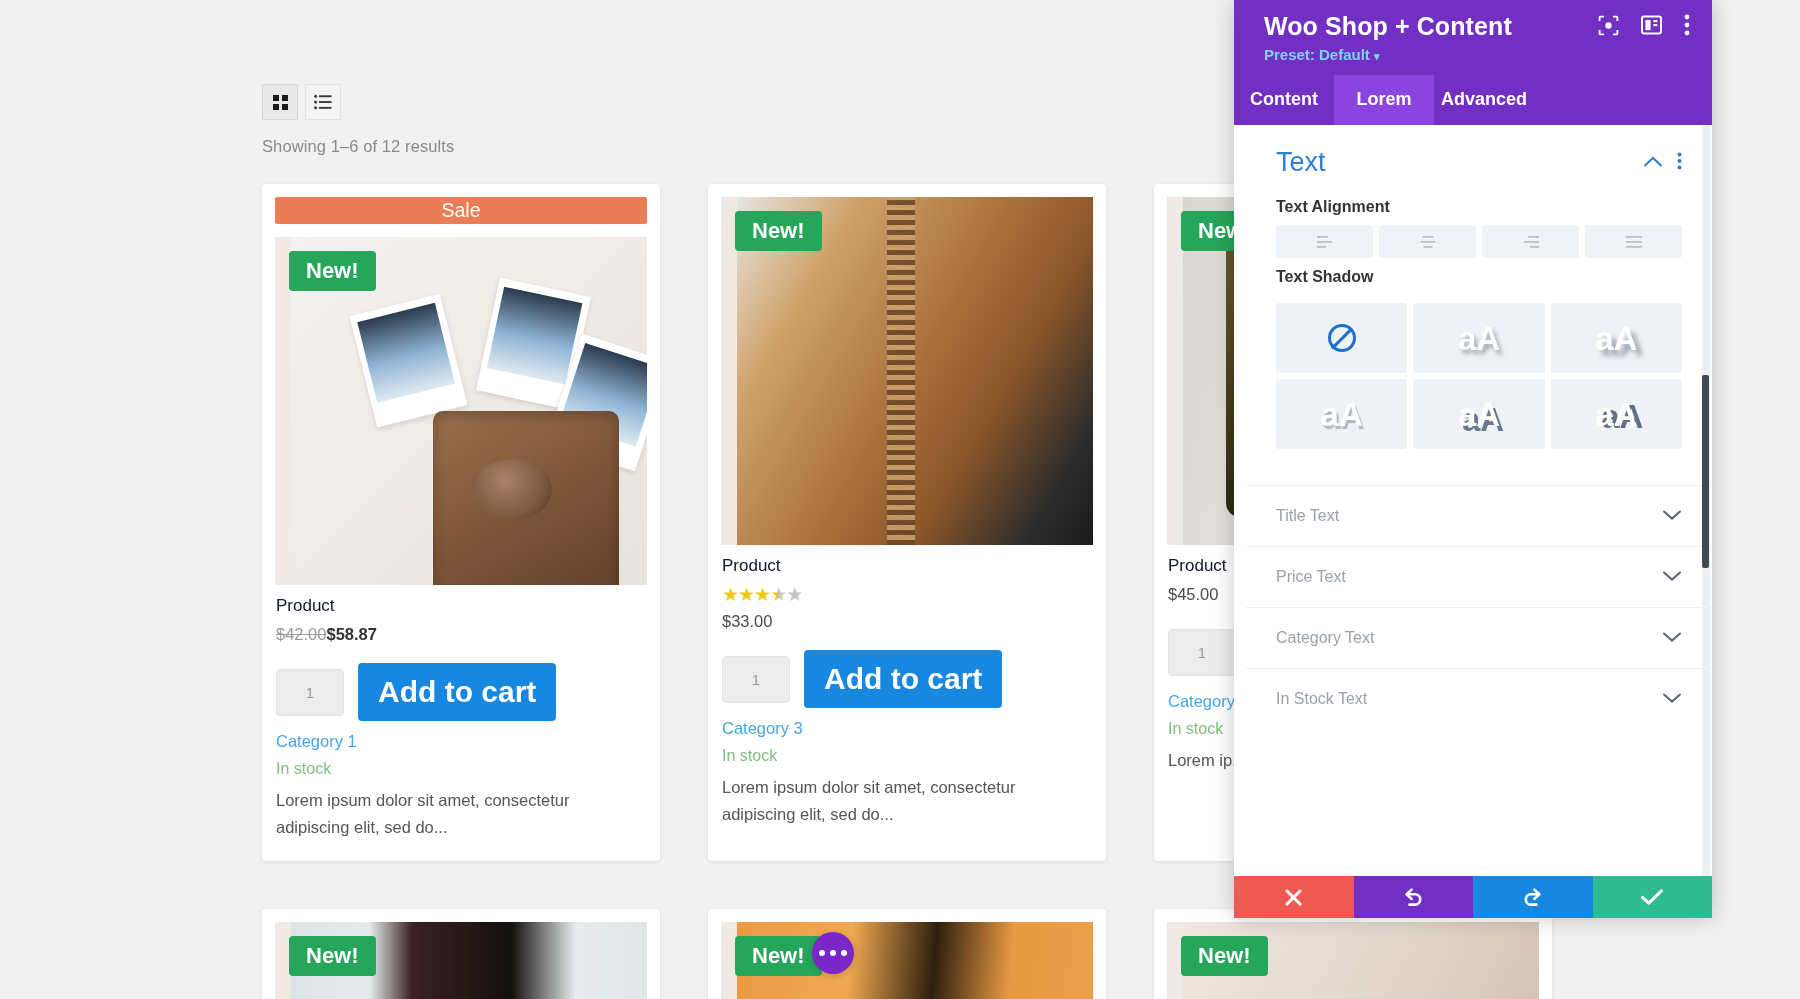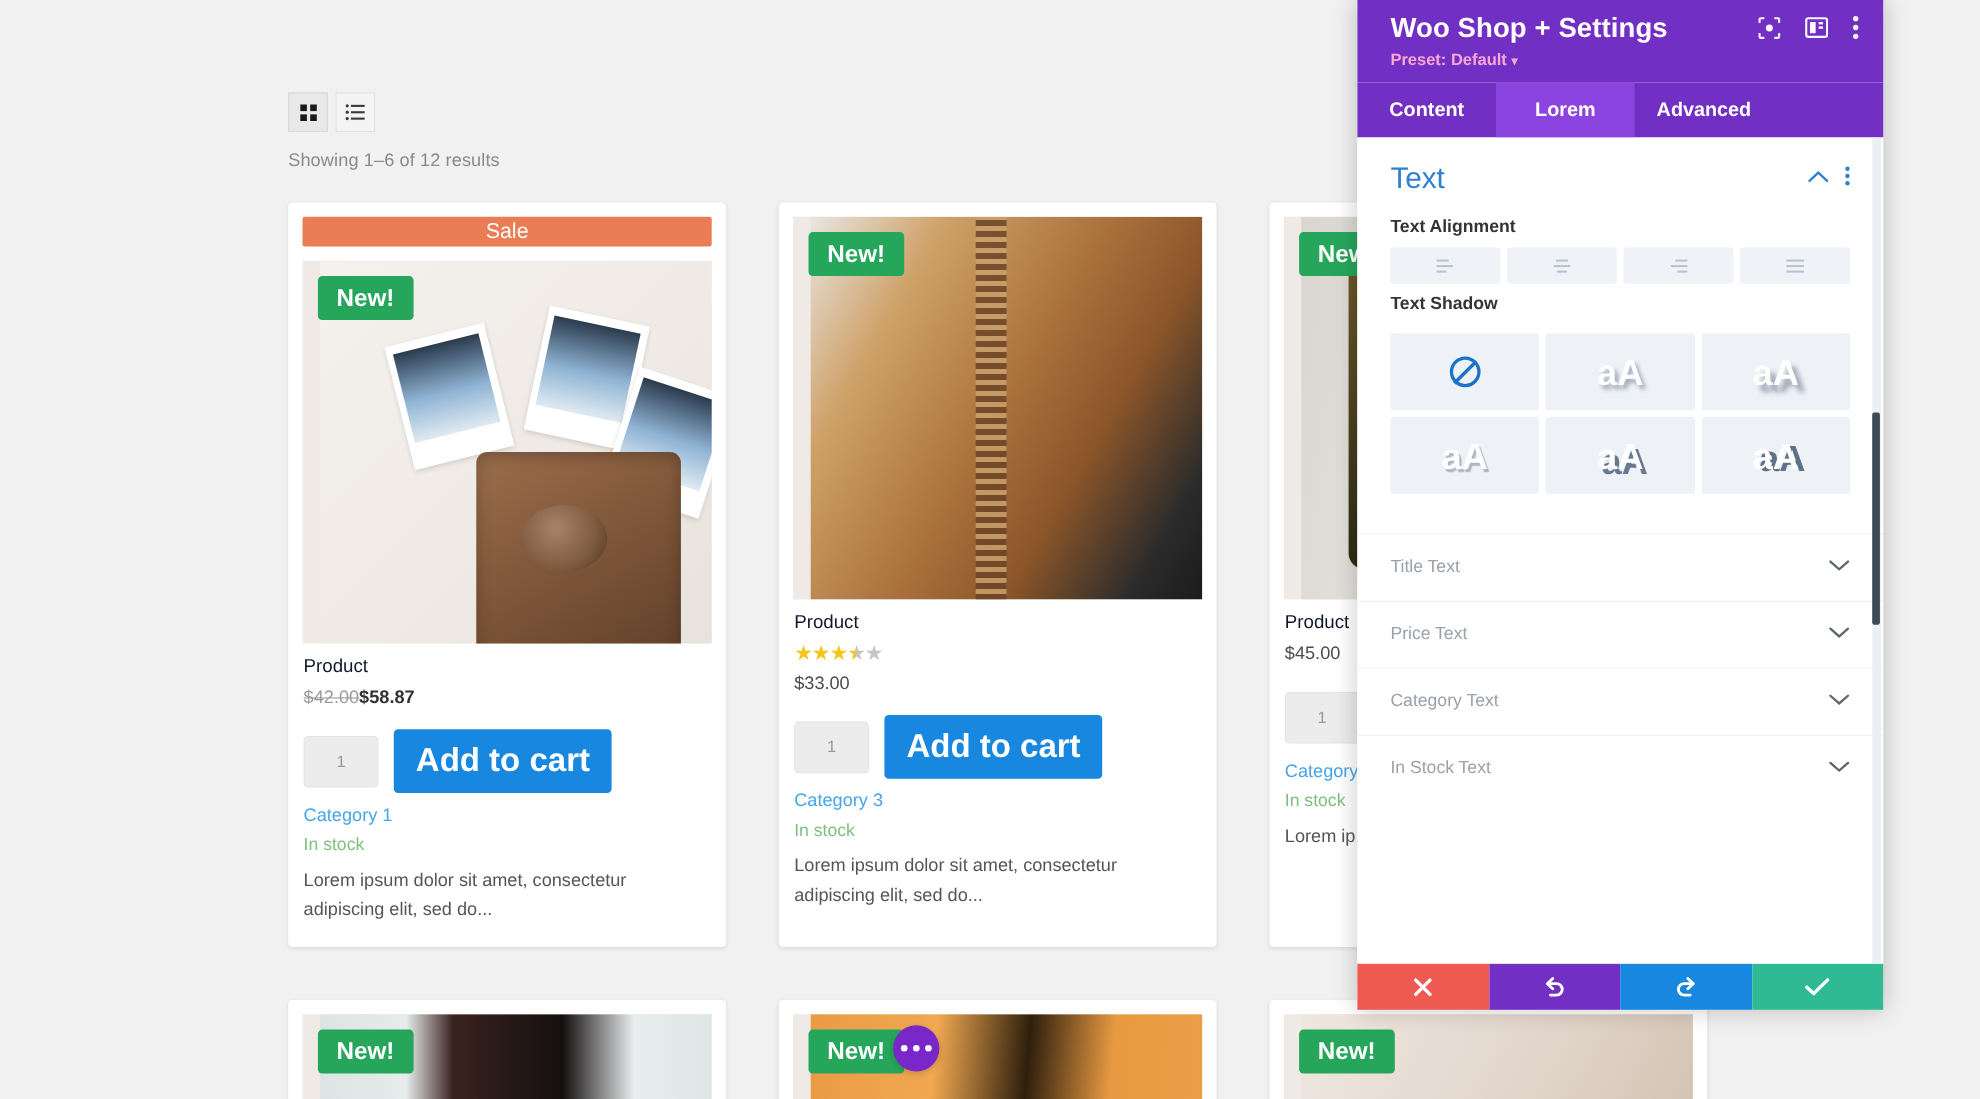--- a/index.html
+++ b/index.html
@@ -205,43 +205,44 @@
   .panel-header {
     background: #7130c3;
     padding: 12px 20px 12px 30px;
     position: relative;
     flex: 0 0 auto;
   }
   .panel-title {
     color: #fff; font-size: 25px; font-weight: bold; letter-spacing: .1px;
   }
   .panel-preset {
-    color: #f9a8d4; font-size: 15px; font-weight: bold; margin-top: 5px;
+    color: #7dd3fc; font-size: 15px; font-weight: bold; margin-top: 5px;
   }
   .panel-preset .caret { font-size: 11px; }
   .header-icons {
     position: absolute; right: 22px; top: 14px;
     display: flex; gap: 22px; align-items: center;
   }
   .hicon { cursor: pointer; opacity: .96; display: block; }
 
   .panel-tabs { display: flex; background: #7130c3; flex: 0 0 auto; }
   .panel-tab {
     padding: 14px 0 15px 0;
     color: #fff; font-size: 18px; font-weight: bold;
     text-align: center;
     cursor: pointer;
     flex: 0 0 auto;
-    width: 126px;
+    width: 100px;
   }
   .panel-tab.active { background: #8b44e0; }
 
   .panel-scroll {
     flex: 1 1 auto; overflow: hidden; position: relative;
     background: #fff;
+    padding-left: 12px;
   }
   .panel-scroll-inner { padding: 0 0 10px 0; }
 
   .section-head {
     display: flex; align-items: center; justify-content: space-between;
     padding: 22px 30px 10px 30px;
   }
   .section-title-open { color: #2f7fd4; font-size: 27px; }
   .section-head-icons { display: flex; align-items: center; gap: 14px; }
 
@@ -453,21 +454,21 @@
   <div class="dots-button">
     <i></i>
     <i></i>
     <i></i>
   </div>
 </div>
 
 <div id="settings-panel">
 
   <div class="panel-header">
-    <div class="panel-title">Woo Shop + Settings</div>
+    <div class="panel-title">Woo Shop + Content</div>
     <div class="panel-preset">
       <span>Preset: Default</span>
       <span class="caret">▾</span>
     </div>
 
     <div class="header-icons">
       <span class="hicon">
         <svg width="21" height="21" viewBox="0 0 21 21">
           <g fill="none" stroke="#fff" stroke-width="1.9">
             <path d="M1.6 6V2.6c0-.6.4-1 1-1H6"></path>

